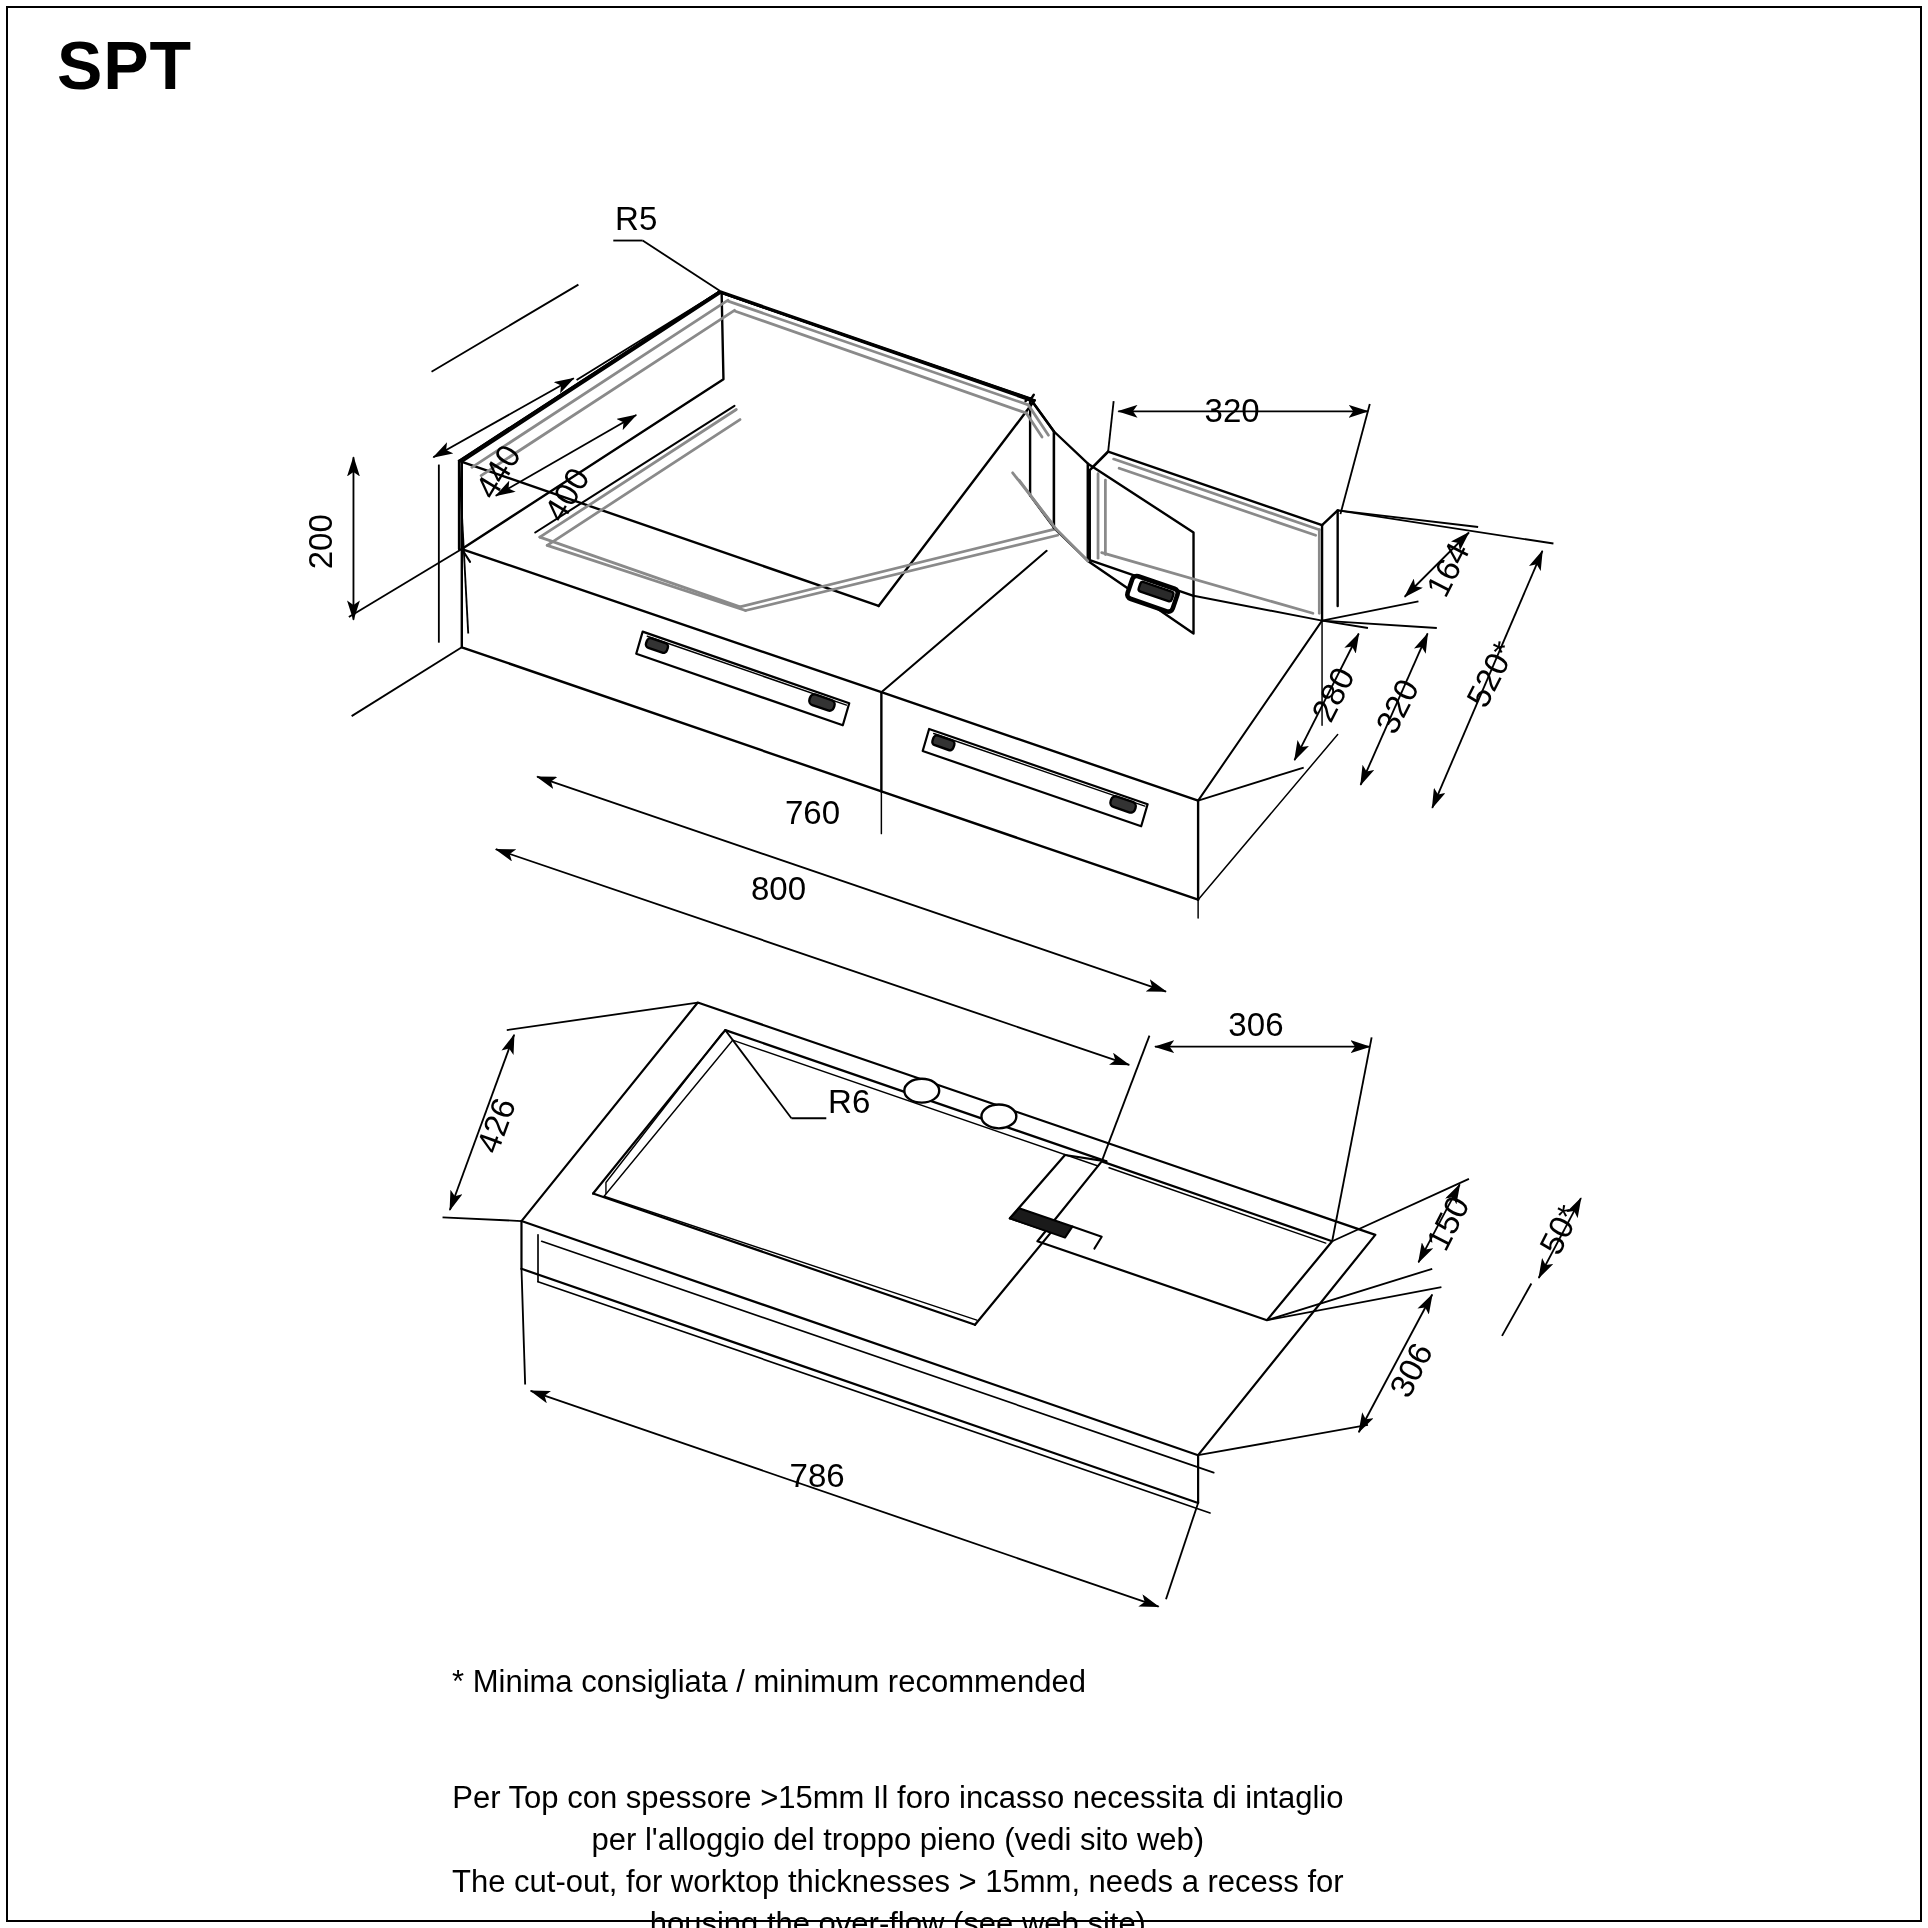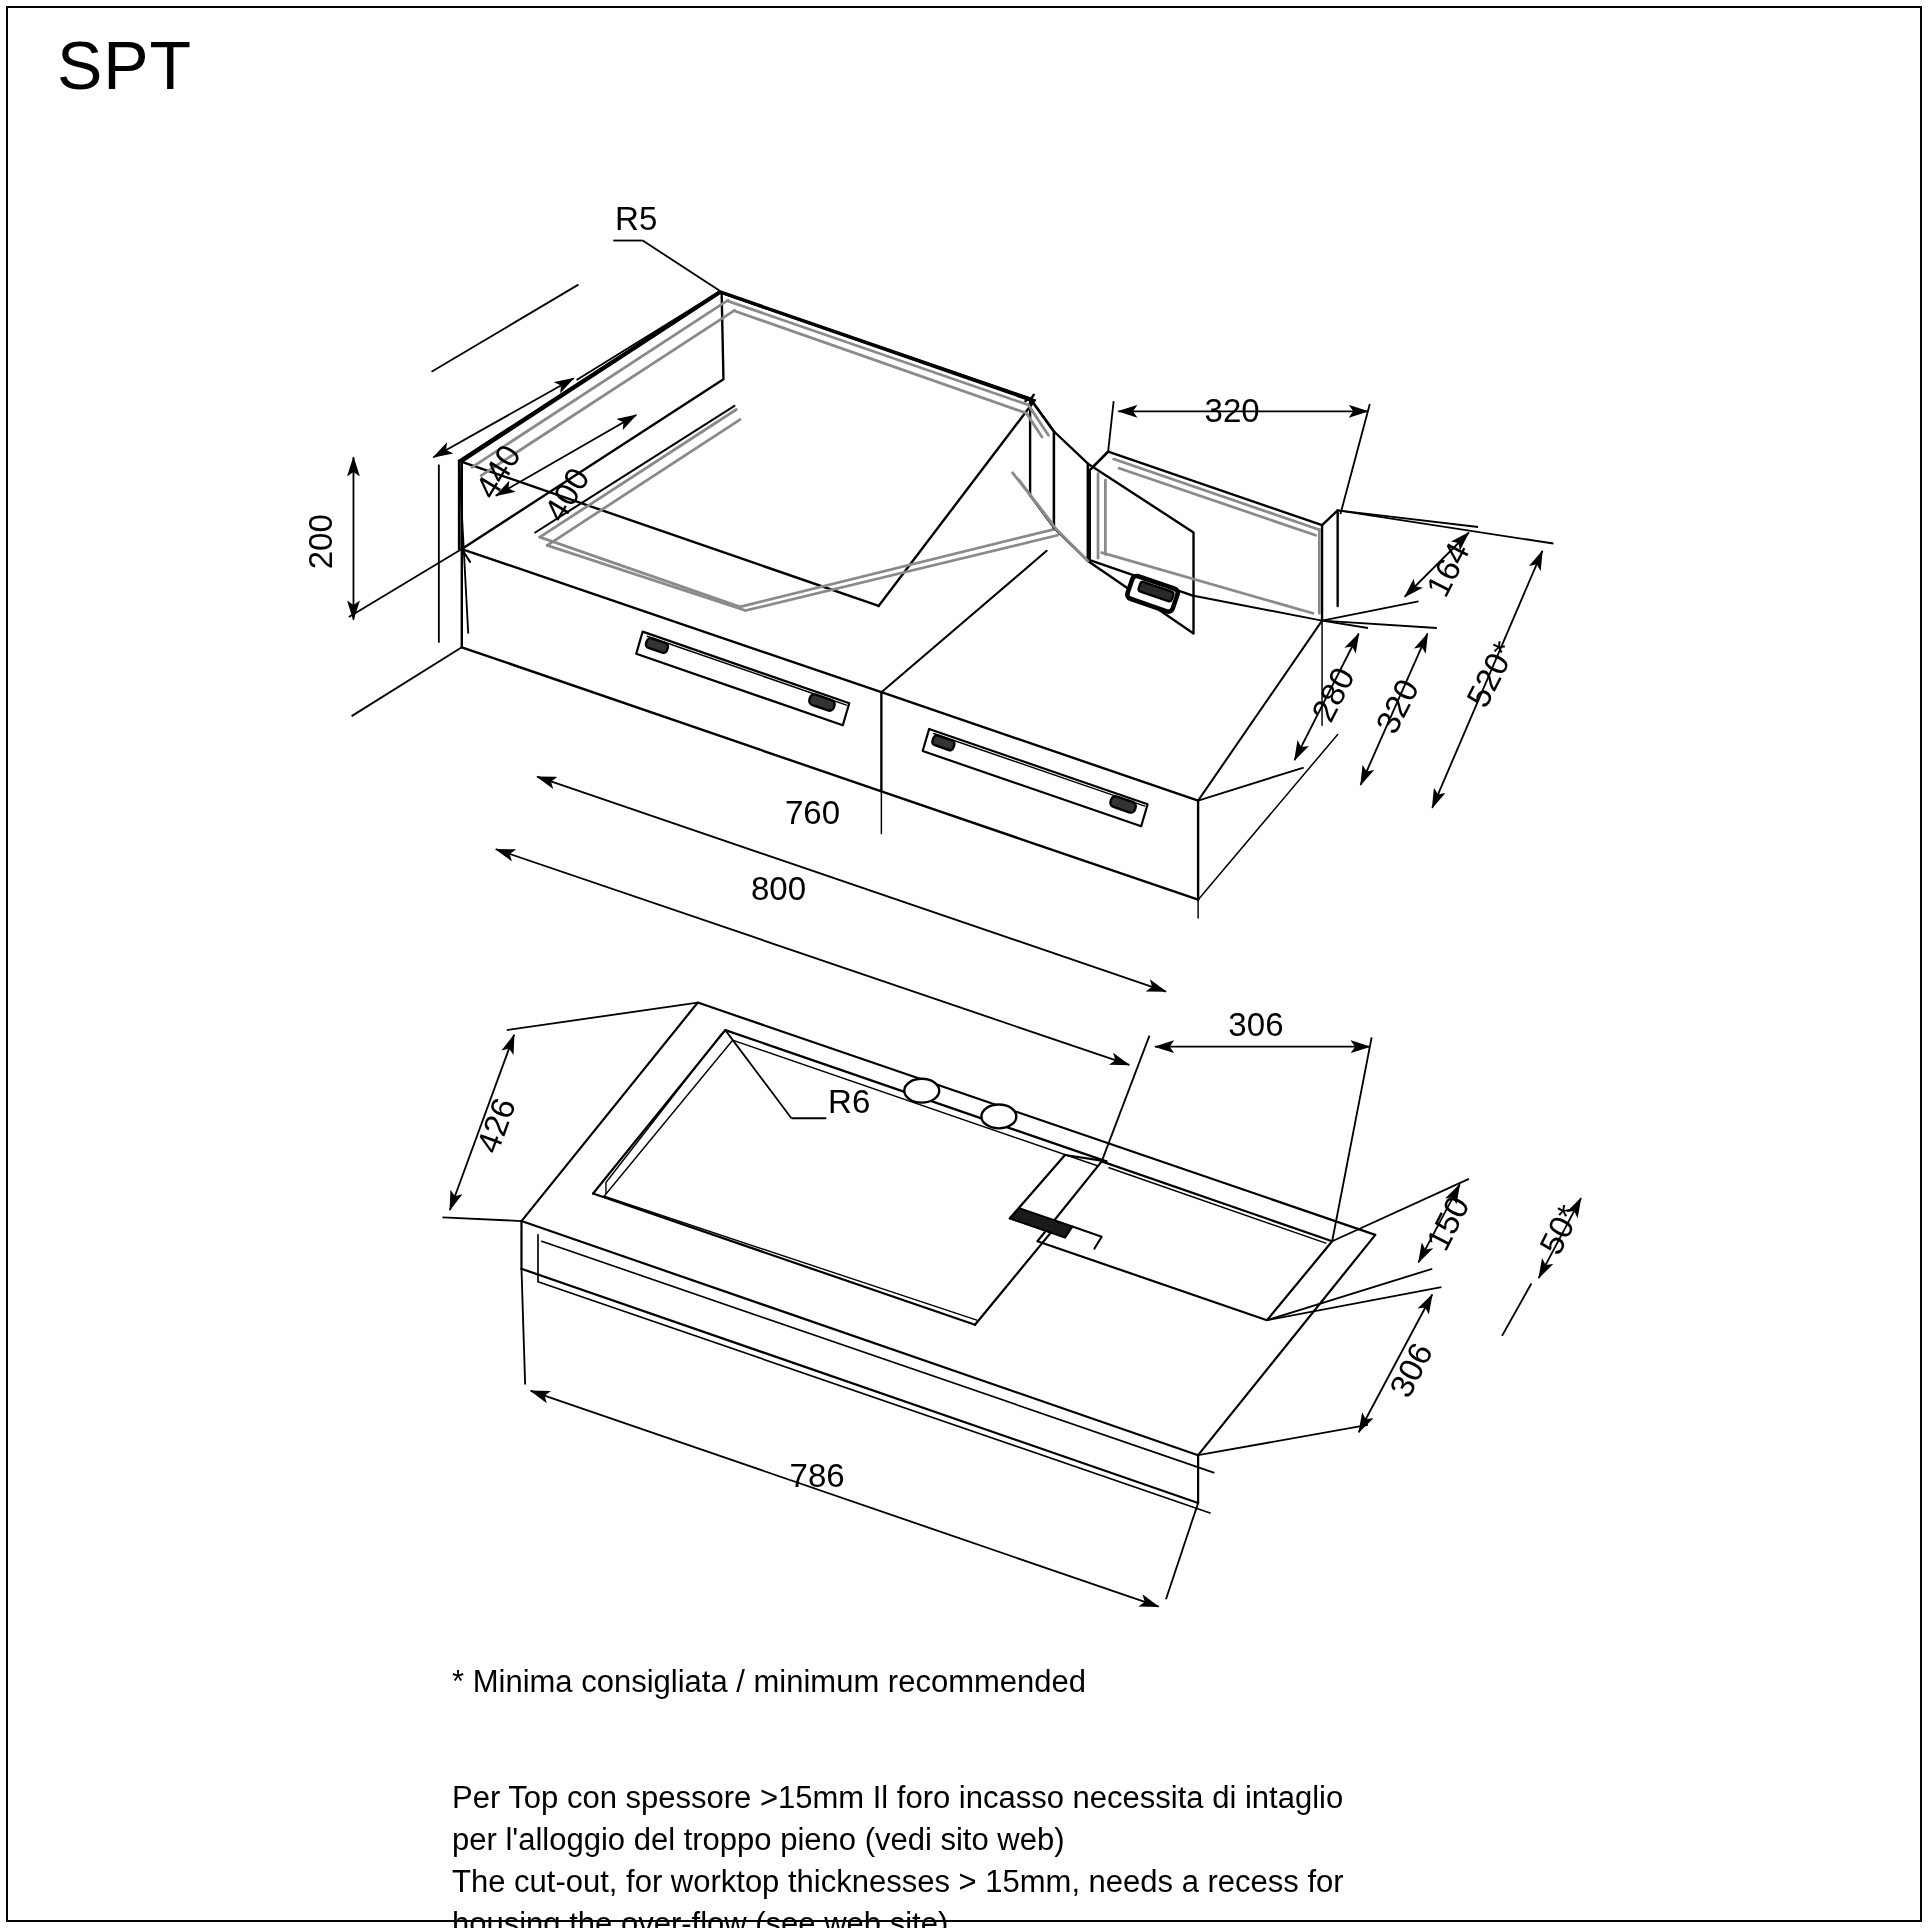--- a/index.html
+++ b/index.html
@@ -26,37 +26,38 @@
     height: 1916px;
     border: 2.8px solid #000000;
     box-sizing: border-box;
     pointer-events: none;
   }
   #title {
     position: absolute;
     left: 57px;
     top: 26px;
     font-size: 68px;
-    font-weight: 400;
+    font-weight: 700;
     letter-spacing: 0.9px;
     color: #000000;
     font-family: "Liberation Sans", sans-serif;
   }
   svg.dwg {
     position: absolute;
     left: 0;
     top: 0;
     width: 1928px;
     height: 1928px;
   }
   .notes {
     position: absolute;
     left: 452px;
     color: #000;
     font-family: "Liberation Sans", sans-serif;
+    text-align: center;
   }
   #note-star {
     top: 1664px;
     font-size: 31px;
     white-space: nowrap;
   }
   #note-block {
     top: 1777px;
     font-size: 31px;
     line-height: 42px;

